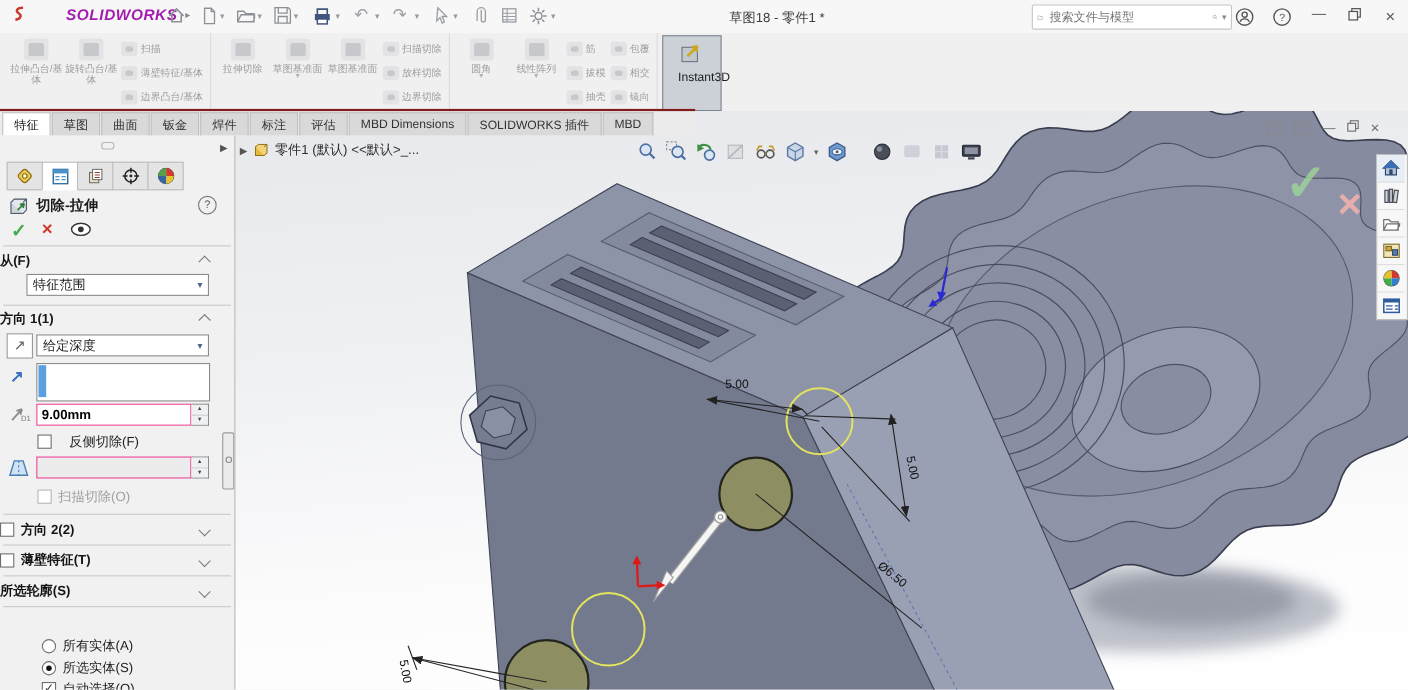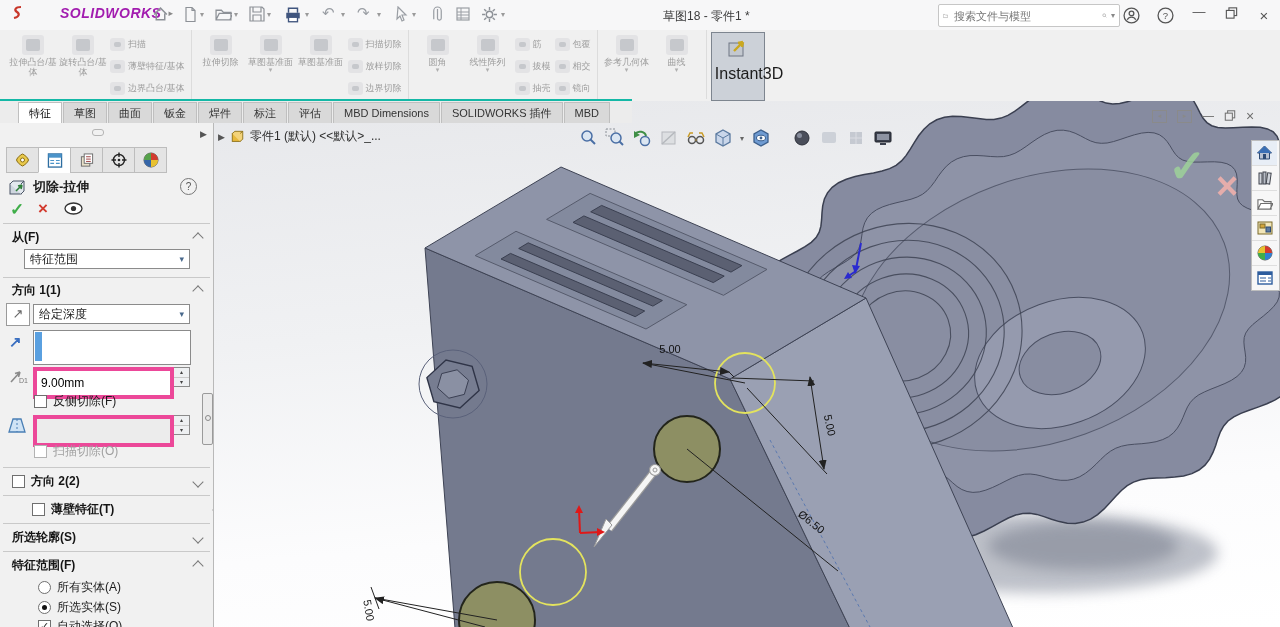--- a/index.html
+++ b/index.html
@@ -21,43 +21,43 @@
   .rbig{width:50px;display:flex;flex-direction:column;align-items:center;padding-top:2px;}
   .rbig .rlab{font-size:9px;line-height:10px;color:#9d9d9d;text-align:center;margin-top:2px;}
   .ricon{width:22px;height:20px;background:#e3e3e5;border-radius:3px;position:relative;}
   .ricon::after{content:"";position:absolute;left:4px;top:4px;right:4px;bottom:4px;background:#c6c8cc;border-radius:2px;}
   .ricon.s{width:15px;height:13px;flex:none;}
   .rcaret{font-size:7px;color:#b0b0b0;line-height:6px;}
   .rcol{display:flex;flex-direction:column;justify-content:space-between;height:62px;padding:2px 2px;}
   .rsmall{display:flex;align-items:center;gap:3px;height:18px;}
   .rsmall .rlab2{font-size:9px;color:#9d9d9d;white-space:nowrap;}
   #instant3d{width:52px;height:63px;background:#ccd1d8;border:1px solid #7d858f;margin:2px 4px;display:flex;flex-direction:column;align-items:center;padding-top:4px;}
-  #instant3d .rlab{font-size:16px;color:#1c1c1c;margin-top:6px;margin-left:23px;}
+  #instant3d .rlab{font-size:11px;color:#1c1c1c;margin-top:6px;margin-left:23px;}
   
-  #tabbar{position:absolute;left:0;top:99px;width:632px;height:24px;background:#ececec;border-top:2px solid #14b8a6;z-index:30;display:flex;align-items:flex-end;padding-left:18px;box-sizing:border-box;}
+  #tabbar{position:absolute;left:0;top:99px;width:632px;height:24px;background:#ececec;border-top:2px solid #7f1d1d;z-index:30;display:flex;align-items:flex-end;padding-left:2px;box-sizing:border-box;}
   .cmtab{height:20px;padding:0 10px;font-size:11px;color:#333;background:#d9d9d9;border:1px solid #bfbfbf;border-bottom:0;display:flex;align-items:center;margin-right:1px;}
   .cmtab.active{background:#fff;color:#111;}
   
   #panel{position:absolute;left:0;top:123px;width:213px;height:504px;background:#f1f1f1;border-right:1px solid #b9b9b9;z-index:25;overflow:hidden;font-size:12px;color:#1c1c1c;}
   .ptab{position:absolute;top:24px;width:31px;height:24px;background:#e4e4e4;border:1px solid #bdbdbd;display:flex;align-items:center;justify-content:center;}
   .ptab.active{background:#fff;border-bottom-color:#fff;}
   .hr{position:absolute;left:3px;right:3px;height:1px;background:#c9c9c9;}
-  .sechdr{position:absolute;left:12px;font-weight:bold;font-size:12px;color:#151515;display:flex;align-items:center;gap:6px;}
+  .sechdr{position:absolute;left:0;font-weight:bold;font-size:12px;color:#151515;display:flex;align-items:center;gap:6px;}
   .chev{width:7px;height:7px;border-right:1.6px solid #7a7a7a;border-bottom:1.6px solid #7a7a7a;display:inline-block;}
   .chev.dn{transform:rotate(45deg);}
   .chev.up{transform:rotate(-135deg);}
   .combo{position:absolute;background:#fff;border:1px solid #8b8b8b;display:flex;align-items:center;font-size:12px;padding:0 5px;height:20px;box-sizing:border-box;}
   .combo .cdrop{margin-left:auto;color:#49698c;font-size:9px;}
   .cb{width:13px;height:13px;border:1px solid #6f6f6f;background:#fff;display:inline-block;box-sizing:border-box;font-size:11px;line-height:11px;text-align:center;color:#222;}
   .cb.dis{border-color:#b3b3b3;}
   .rd{width:13px;height:13px;border:1px solid #6f6f6f;border-radius:50%;background:#fff;display:inline-block;box-sizing:border-box;position:relative;}
   .rd.on::after{content:"";position:absolute;left:3px;top:3px;width:5px;height:5px;border-radius:50%;background:#111;}
   .optrow{position:absolute;left:38px;display:flex;align-items:center;gap:6px;font-size:12px;}
   .spin{position:absolute;display:flex;height:20px;box-sizing:border-box;}
-  .spin input{flex:1;border:4px solid #ec4899;font-size:12px;padding:12px 4px;font-family:"Liberation Sans",sans-serif;min-width:0;}
+  .spin input{flex:1;border:1px solid #ec4899;font-size:12px;padding:0 4px;font-family:"Liberation Sans",sans-serif;min-width:0;font-weight:bold;}
   .spinbtns{width:15px;display:flex;flex-direction:column;border:1px solid #8b8b8b;border-left:0;}
   .spinbtns span{flex:1;background:#eef0f2;font-size:6px;line-height:8px;text-align:center;color:#444;border-bottom:1px solid #c9c9c9;}
   .spinbtns span:last-child{border-bottom:0;}
   
   #viewport{position:absolute;left:213px;top:101px;width:1067px;height:526px;overflow:hidden;z-index:10;
     background:linear-gradient(175deg,#e7e8eb 0%,#f0f1f3 40%,#fcfcfd 75%,#ffffff 100%);}
   #hud{position:absolute;left:0;top:26px;height:22px;display:flex;gap:7px;align-items:center;}
   .hudico{width:20px;height:20px;display:inline-block;}
   #taskpane{position:absolute;right:0px;top:39px;width:27px;background:#f7f7f7;border:1px solid #bdbdbd;z-index:40;}
   .tpcell{width:25px;height:24px;display:flex;align-items:center;justify-content:center;border-bottom:1px solid #dedede;}
@@ -251,32 +251,20 @@
       <div class="rsmall">
           <span class="ricon s"></span>
           <span class="rlab2">相交</span>
         </div>
       <div class="rsmall">
           <span class="ricon s"></span>
           <span class="rlab2">镜向</span>
         </div>
     </div>
   </div>
-  <div class="rgroup">
-    <div class="rbig">
-        <span class="ricon"></span>
-        <span class="rlab">参考几何体</span>
-        <span class="rcaret">▾</span>
-      </div>
-    <div class="rbig">
-        <span class="ricon"></span>
-        <span class="rlab">曲线</span>
-        <span class="rcaret">▾</span>
-      </div>
-  </div>
   <div id="instant3d">
     <svg width="24" height="22" viewBox="0 0 24 22">
       <rect x="3" y="6" width="14" height="13" fill="#c3c8cf" stroke="#6e7683"></rect>
       <path d="M8 14 L17 5 M17 5 l-5 1 M17 5 l-1 5" stroke="#caa81f" stroke-width="2.4" fill="none"></path>
     </svg>
     <span class="rlab">Instant3D</span>
   </div>
 </div>
 
 <div id="viewport">
@@ -621,21 +609,21 @@
         <text x="13" y="15" font-size="7" fill="#777">D1</text>
       </svg>
   </span>
   <div class="spin" style="left:33px;top:244px;width:157px;">
     <input value="9.00mm" style="">
     <div class="spinbtns">
         <span>▴</span>
         <span>▾</span>
       </div>
   </div>
-  <div class="abs" style="left:34px;top:270px;display:flex;align-items:center;gap:6px;">
+  <div class="abs" style="left:34px;top:270px;display:flex;align-items:center;gap:16px;">
     <span class="cb"></span>
     <span>反侧切除(F)</span>
   </div>
   <span class="abs" style="left:5px;top:291px;">
     <svg width="24" height="22" viewBox="0 0 24 22">
         <polygon points="4,18 20,18 16,5 8,5" fill="#cfe3f5" stroke="#4a7fb5" stroke-width="1.3"></polygon>
         <path d="M12 5 V18" stroke="#4a7fb5" stroke-dasharray="2,2"></path>
       </svg>
   </span>
   <div class="spin" style="left:33px;top:292px;width:157px;">
@@ -652,37 +640,33 @@
 
   <div class="hr" style="top:344px;"></div>
 
   <div class="sechdr" style="top:350px;width:190px;text-align:center;">
     <span class="cb"></span>
     <span>方向 2(2)</span>
       <span class="chev dn" style="margin-left:auto;"></span>
   </div>
   <div class="hr" style="top:372px;"></div>
 
-  <div class="sechdr" style="top:378px;width:190px;padding-left:20px;">
+  <div class="sechdr" style="top:378px;width:190px;">
     <span class="cb"></span>
     <span>薄壁特征(T)</span>
       <span class="chev dn" style="margin-left:auto;"></span>
   </div>
   <div class="hr" style="top:400px;"></div>
 
   <div class="sechdr" style="top:406px;width:190px;">
     <span>所选轮廓(S)</span>
       <span class="chev dn" style="margin-left:auto;"></span>
   </div>
   <div class="hr" style="top:428px;"></div>
 
-  <div class="sechdr" style="top:434px;width:190px;">
-    <span>特征范围(F)</span>
-      <span class="chev up" style="margin-left:auto;"></span>
-  </div>
   <div class="optrow" style="top:456px;">
     <span class="rd"></span>
     <span>所有实体(A)</span>
   </div>
   <div class="optrow" style="top:476px;">
     <span class="rd on"></span>
     <span>所选实体(S)</span>
   </div>
   <div class="optrow" style="top:495px;">
     <span class="cb"><span>✓</span></span>

